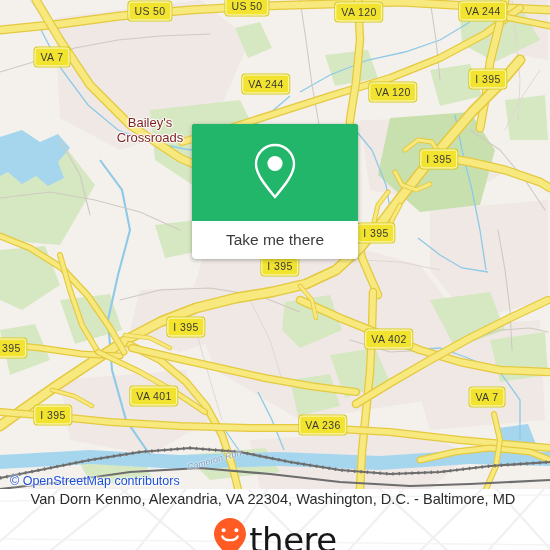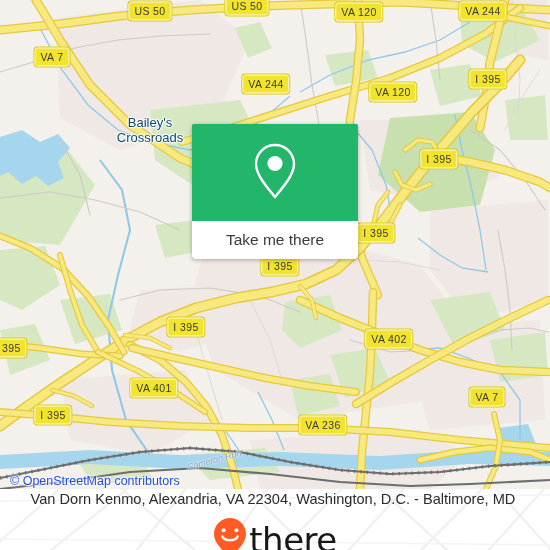--- a/index.html
+++ b/index.html
@@ -31,21 +31,21 @@
     line-height:14px;
     padding:1px 5px 2px 5px;
     white-space:nowrap;
     font-family:"Liberation Sans","DejaVu Sans",sans-serif;
     transform:translate(-50%,-50%);
   }
 
   .place-label{
     position:absolute;
     transform:translate(-50%,-50%);
-    color:#0c4a6e;
+    color:#7f1d1d;
     font-size:13px;
     line-height:15px;
     text-align:center;
     white-space:pre;
     text-shadow:
       0 0 2px #fff,0 0 2px #fff,0 0 3px #fff,
       1px 0 1px #fff,-1px 0 1px #fff,0 1px 1px #fff,0 -1px 1px #fff;
     font-family:"Liberation Sans","DejaVu Sans",sans-serif;
   }
 
@@ -303,21 +303,21 @@
         <div class="shield" style="left: 266px; top: 84px;">VA 244</div>
         <div class="shield" style="left: 393px; top: 92px;">VA 120</div>
         <div class="shield" style="left: 488px; top: 79px;">I 395</div>
         <div class="shield" style="left: 439px; top: 159px;">I 395</div>
         <div class="shield" style="left: 376px; top: 233px;">I 395</div>
         <div class="shield" style="left: 280px; top: 266px;">I 395</div>
         <div class="shield" style="left: 8px; top: 348px;">I 395</div>
         <div class="shield" style="left: 186px; top: 327px;">I 395</div>
         <div class="shield" style="left: 389px; top: 339px;">VA 402</div>
         <div class="shield" style="left: 487px; top: 397px;">VA 7</div>
-        <div class="shield" style="left: 154px; top: 388px;">VA 401</div>
+        <div class="shield" style="left: 154px; top: 396px;">VA 401</div>
         <div class="shield" style="left: 53px; top: 415px;">I 395</div>
         <div class="shield" style="left: 323px; top: 425px;">VA 236</div>
       </div>
 
     <div id="place-layer">
         <div class="place-label" style="left: 150px; top: 130px;">Bailey's
 Crossroads</div>
       </div>
 
     <div id="water-layer">

